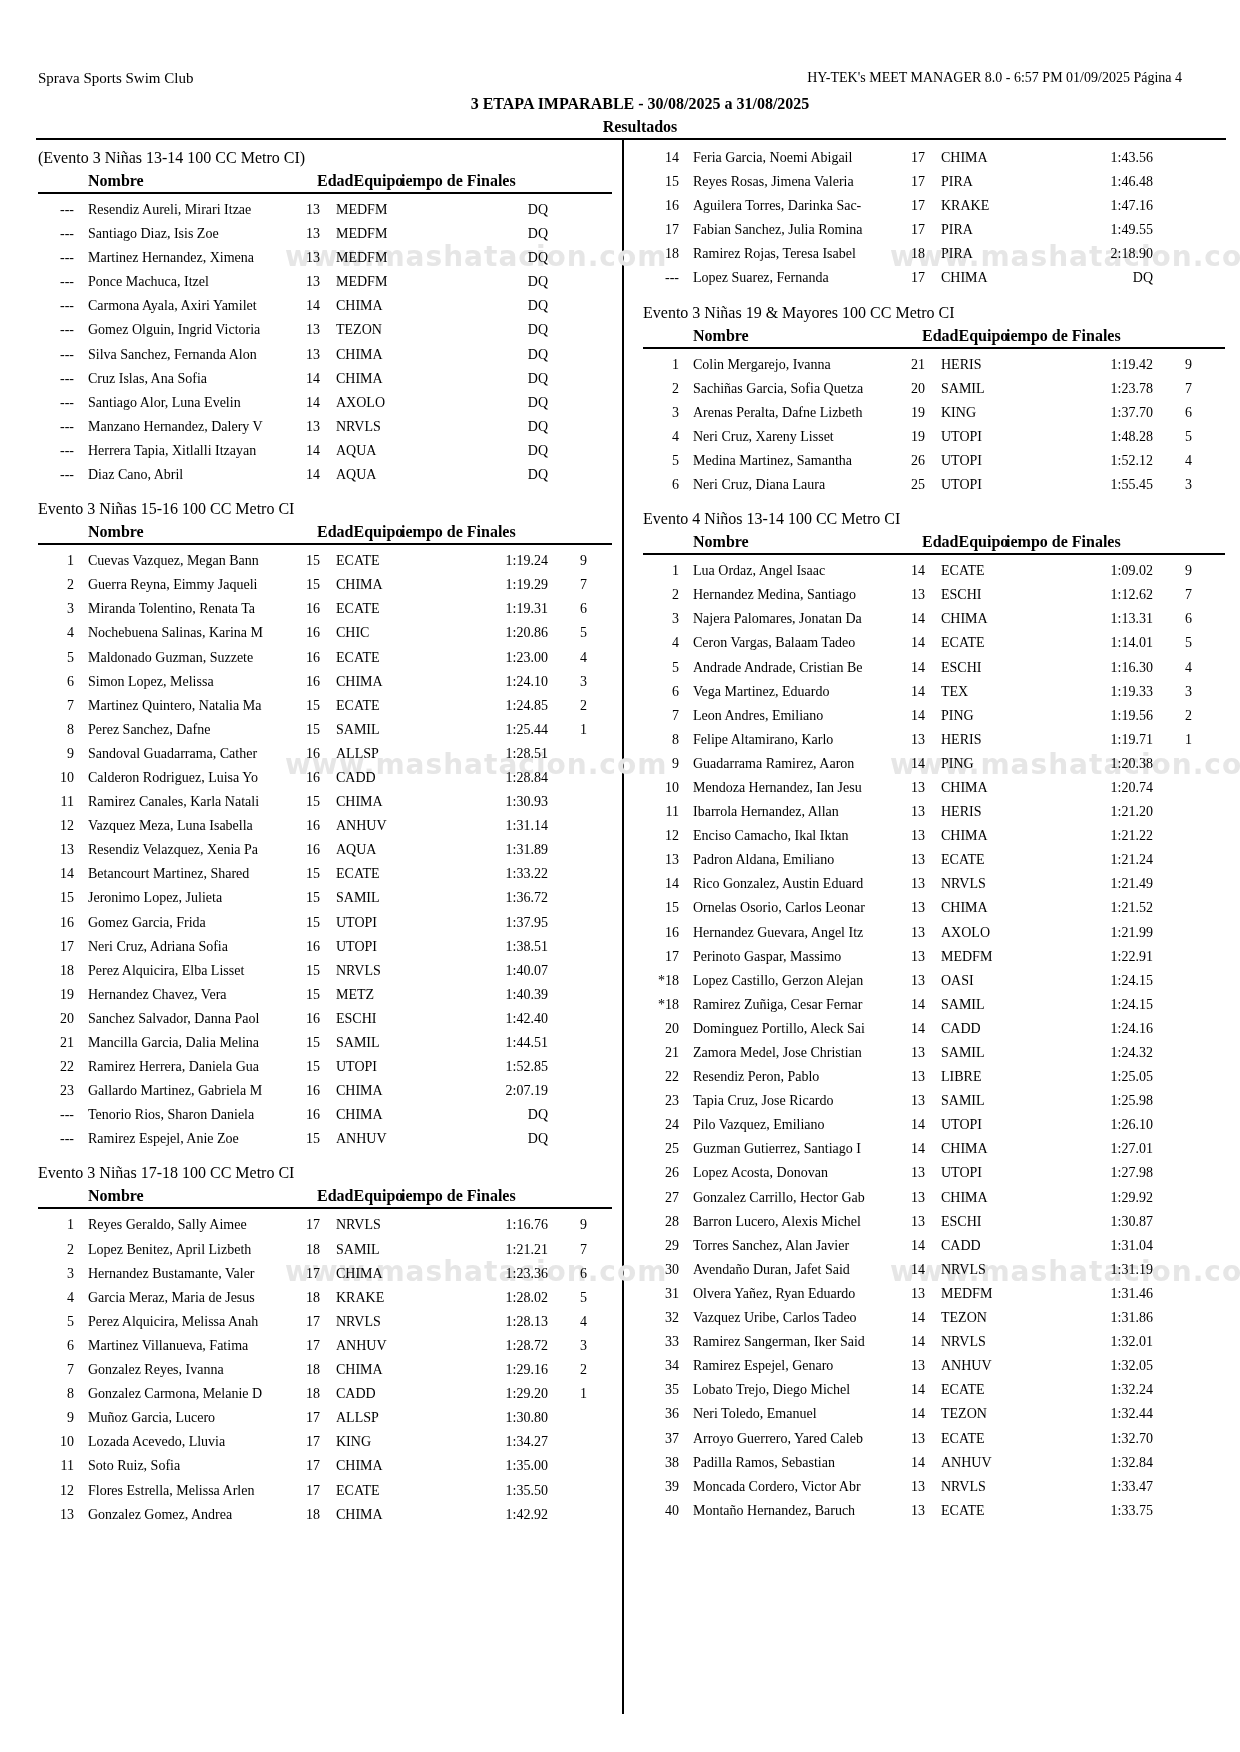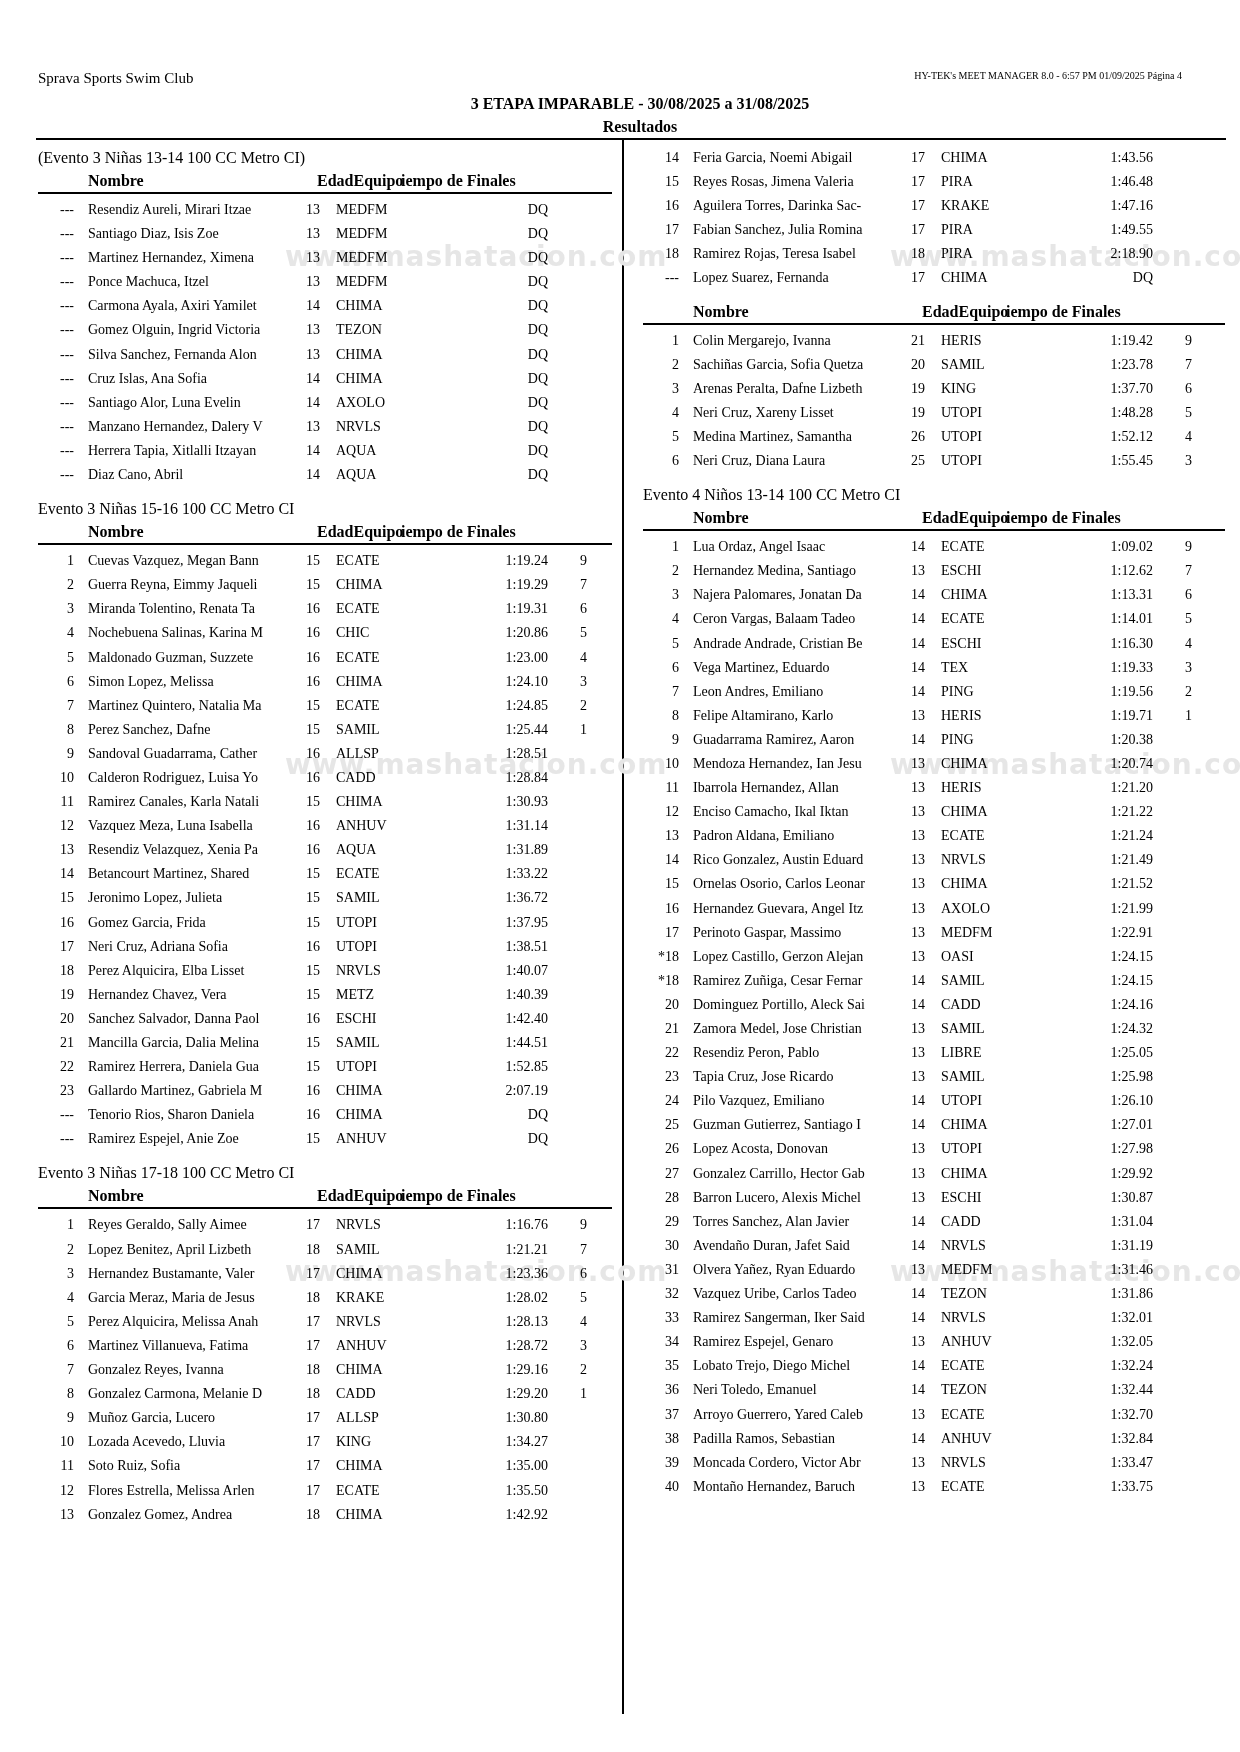--- a/index.html
+++ b/index.html
@@ -3,21 +3,21 @@
 <meta charset="utf-8">
 <style>
   html, body { margin: 0; padding: 0; background: #ffffff; }
   body {
     width: 1240px; height: 1752px; position: relative; overflow: hidden;
     font-family: "DejaVu Serif", "Liberation Serif", serif;
     color: #000;
   }
   .page-header { position: absolute; left: 0; top: 0; width: 1240px; height: 140px; padding-left: 12px; }
   .club { position: absolute; left: 38px; top: 70px; font-size: 15px; font-family: "Liberation Serif", serif; }
-  .software { position: absolute; right: 70px; top: 70px; font-size: 10px; font-family: "Liberation Serif", serif; }
+  .software { position: absolute; right: 70px; top: 70px; font-size: 14px; font-family: "Liberation Serif", serif; }
   .meet-title { position: absolute; left: 0; width: 1280px; top: 95px; text-align: center; font-size: 16px; font-weight: bold; font-family: "Liberation Serif", serif; }
   .results-title { position: absolute; left: 0; width: 1280px; top: 118px; text-align: center; font-size: 16px; font-weight: bold; font-family: "Liberation Serif", serif; }
   .top-rule { position: absolute; left: 36px; top: 138px; width: 1190px; height: 2px; background: #000; }
   .divider { position: absolute; left: 622px; top: 140px; width: 2px; height: 1574px; background: #000; }
 
   .column { position: absolute; top: 146px; }
   .col-left { left: 38px; width: 574px; }
   .col-right { left: 643px; width: 582px; }
 
   .event { margin-bottom: 10px; }
@@ -539,20 +539,21 @@
     <span class="c-place">---</span>
     <span class="c-name">Lopez Suarez, Fernanda</span>
     <span class="c-age">17</span>
     <span class="c-team">CHIMA</span>
     <span class="c-time">DQ</span>
     <span class="c-pts"></span>
   </div>
       </div>
   </div>
     <div class="event">
+    <div class="event-title">Evento 3  Niñas 19 &amp; Mayores 100 CC Metro CI</div>
     <div class="header-row">
       <span class="h-name">Nombre</span>
       <span class="h-age">EdadEquipo</span>
       <span class="h-time">iempo de Finales</span>
     </div>
     <div class="rows">
         <div class="row first-row">
     <span class="c-place">1</span>
     <span class="c-name">Colin Mergarejo, Ivanna</span>
     <span class="c-age">21</span>

